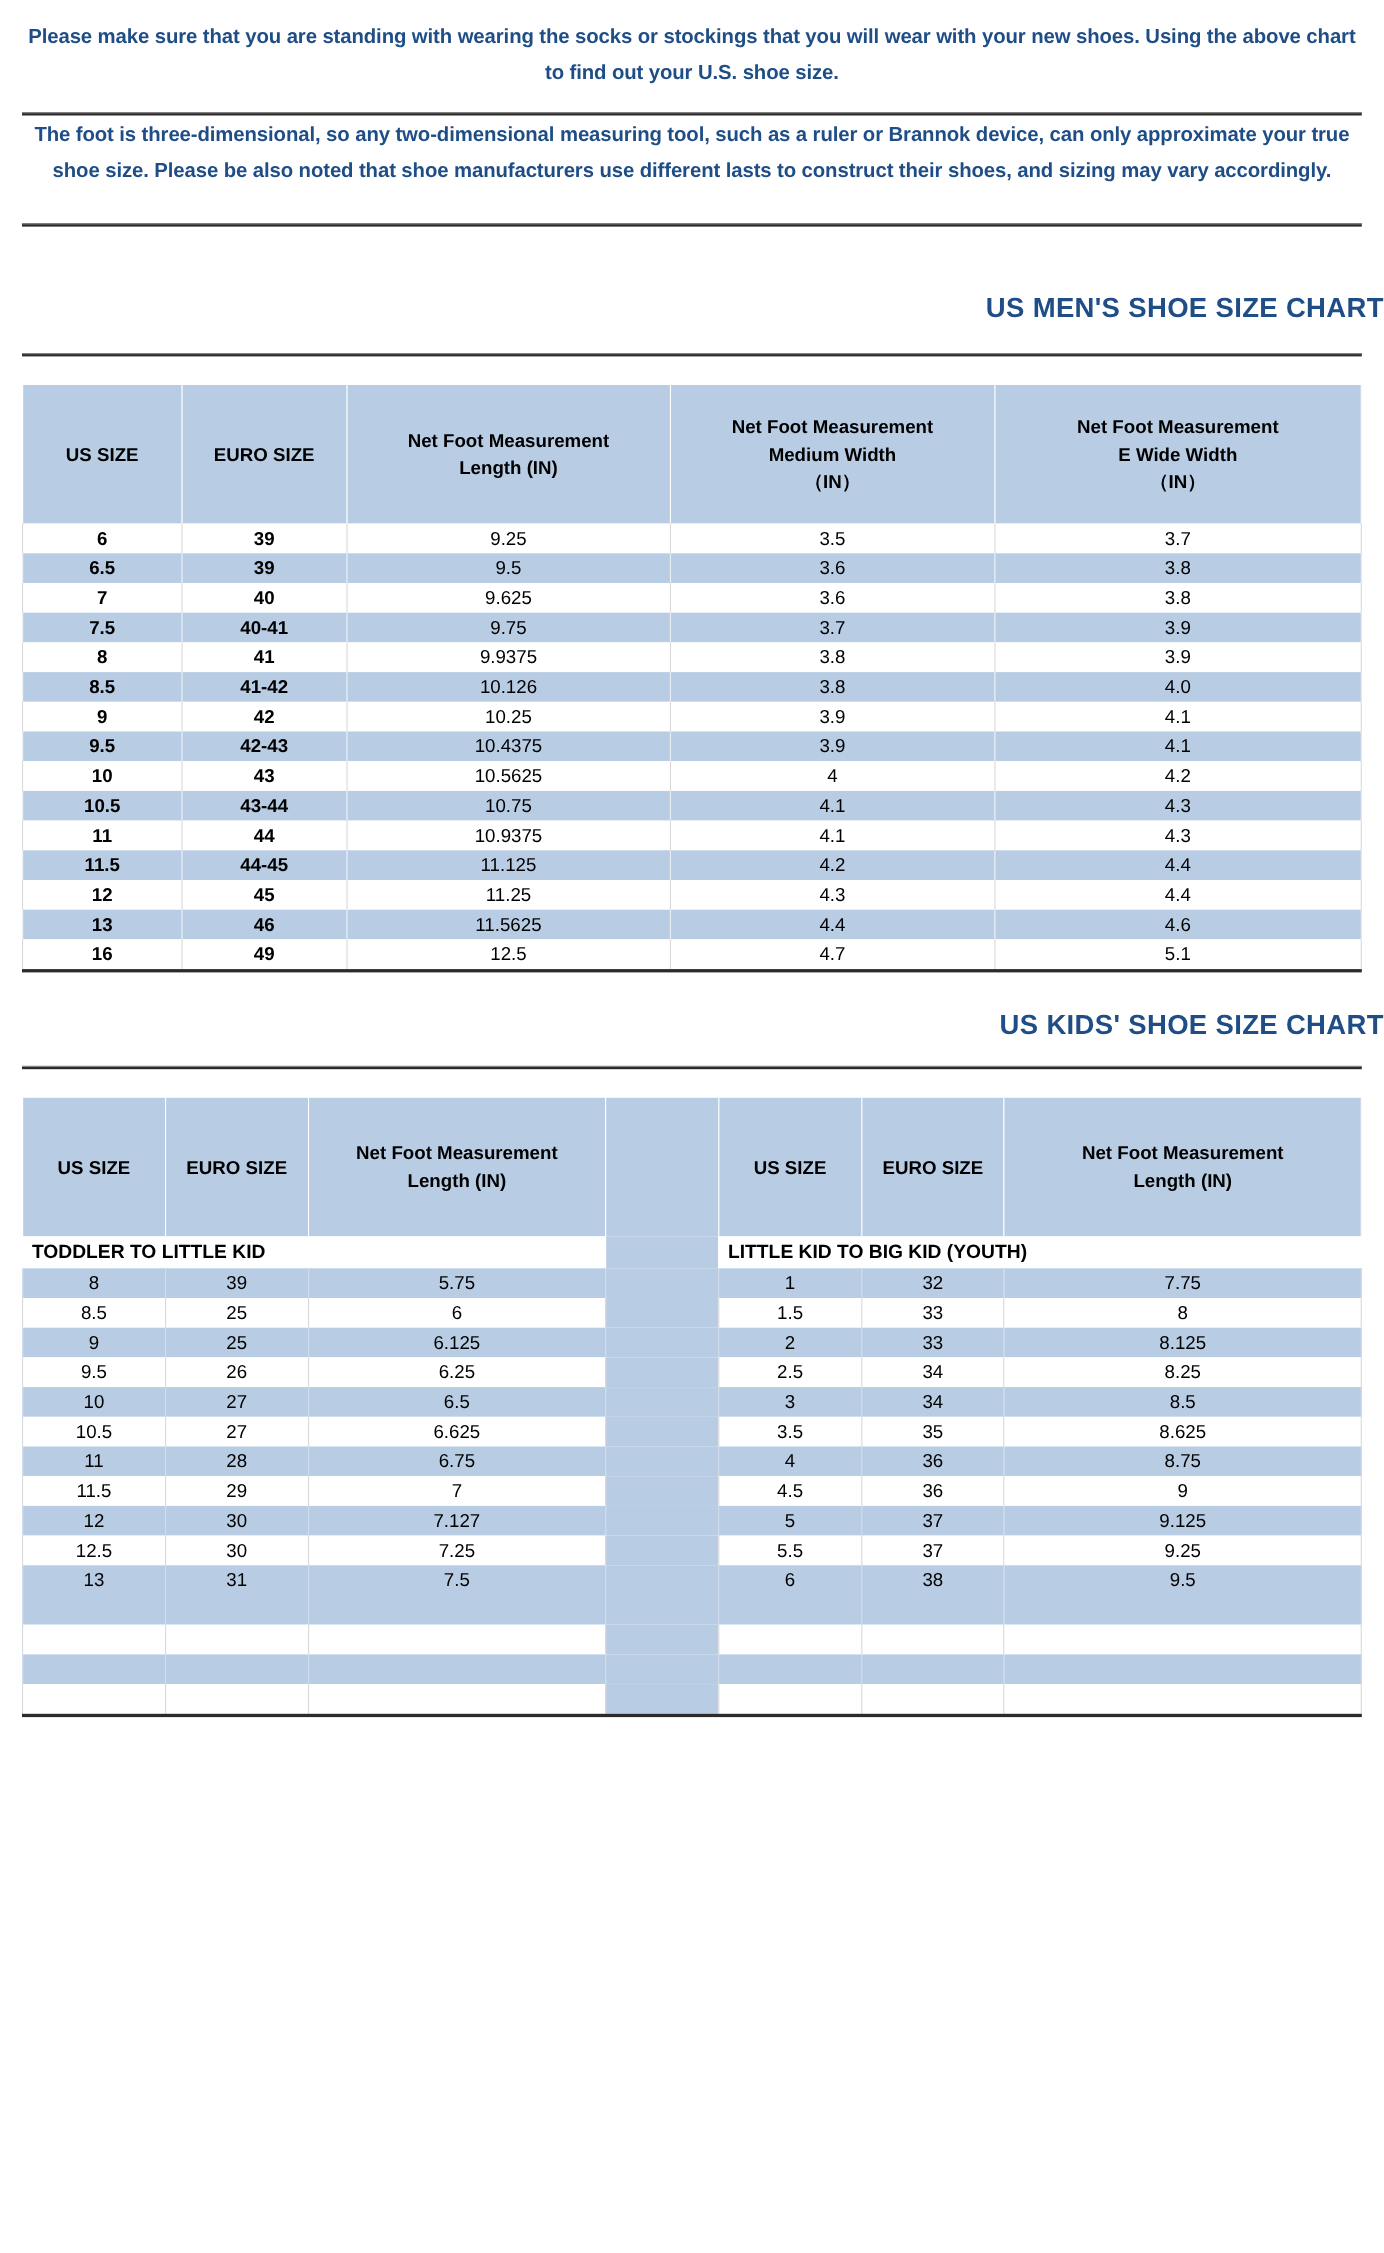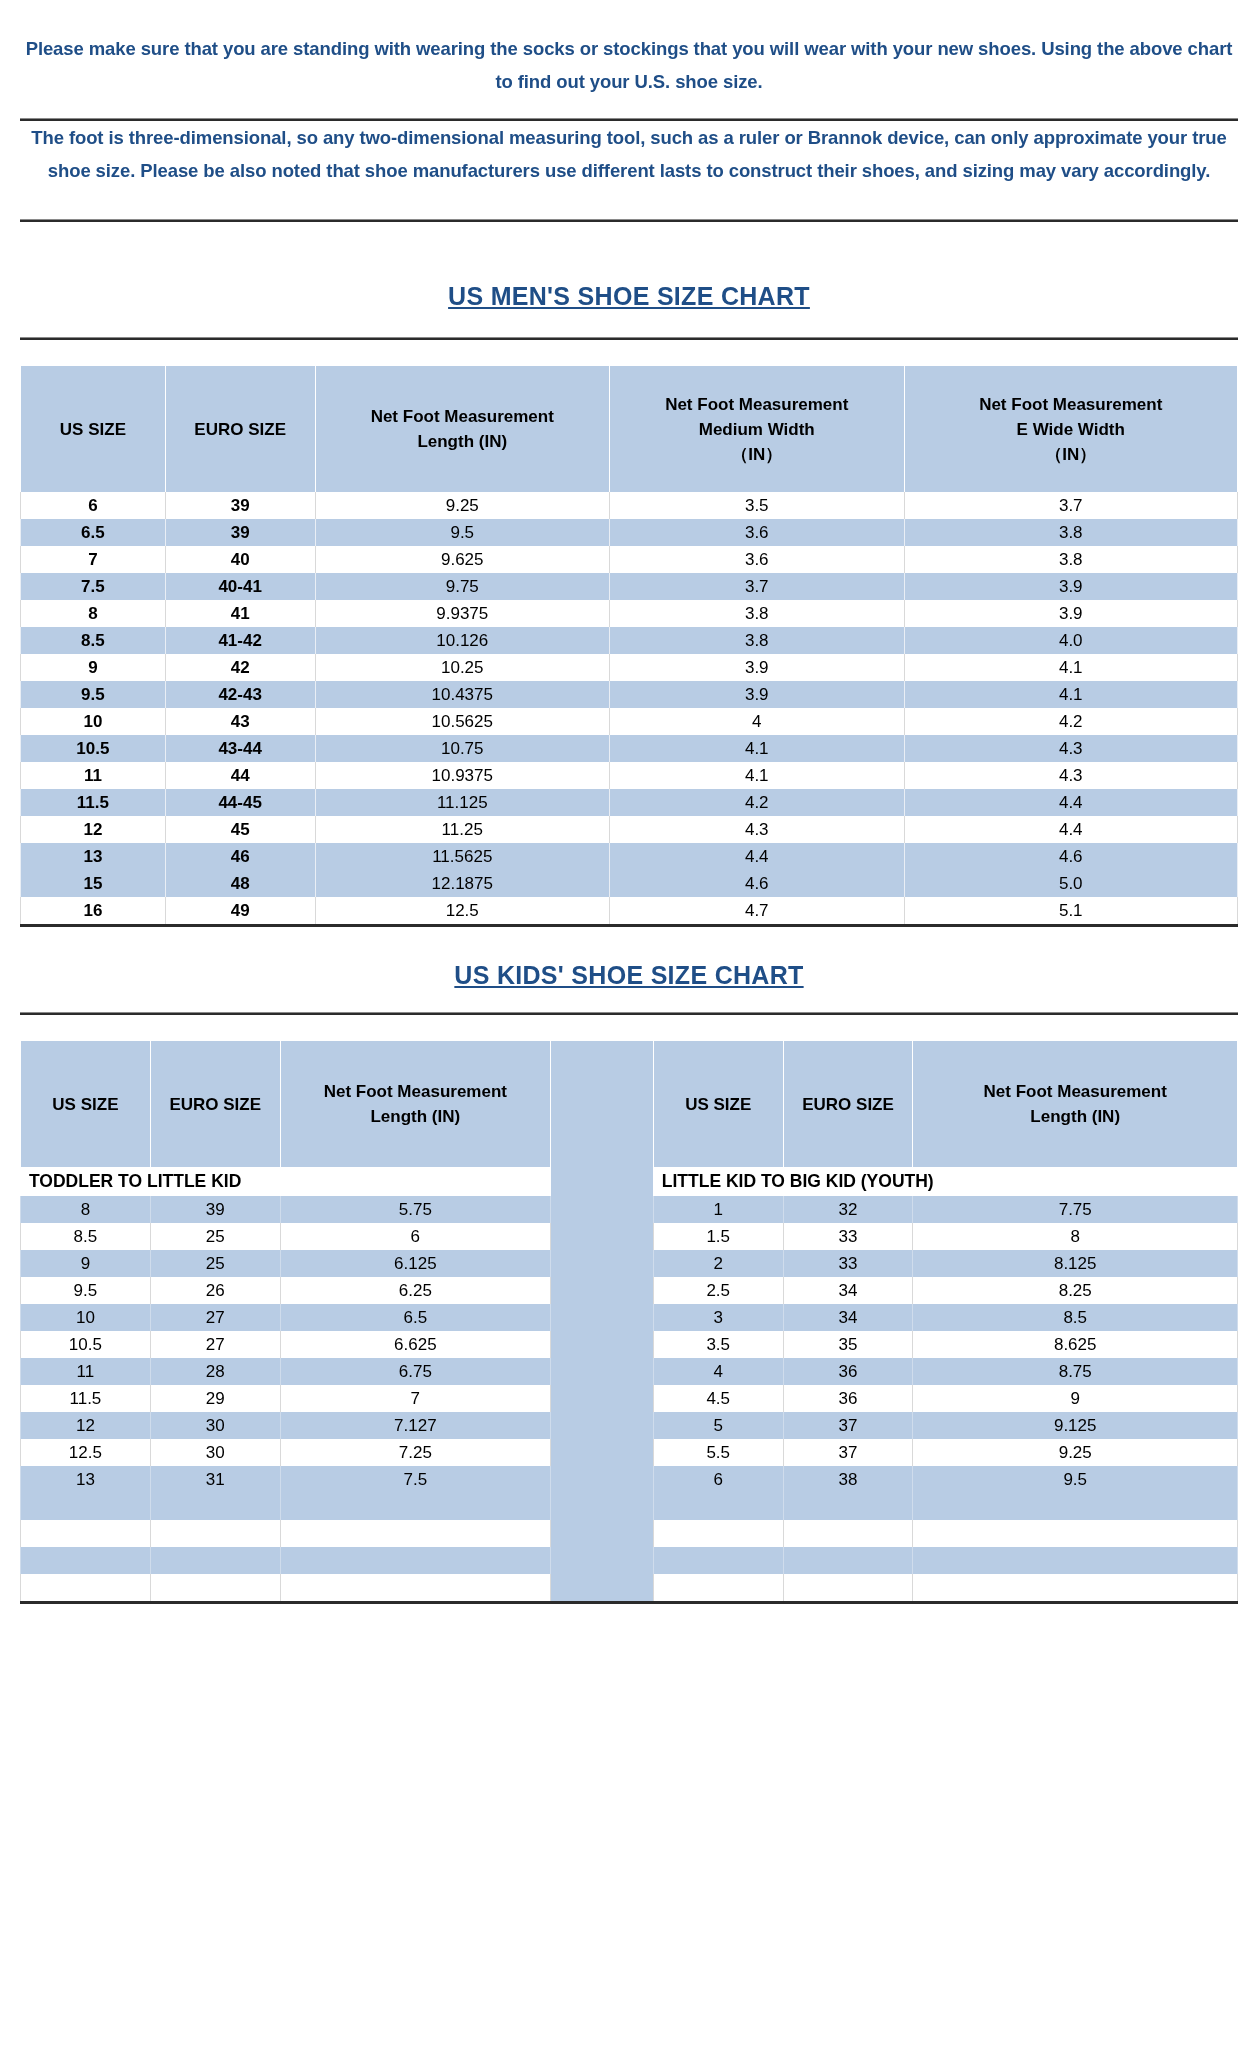--- a/index.html
+++ b/index.html
@@ -25,42 +25,41 @@
   .note {
     width: 1218px;
     margin: 0 auto;
     text-align: center;
     color: #1F4E87;
     font-weight: bold;
     font-size: 18.5px;
     line-height: 33px;
     letter-spacing: -0.1px;
   }
-  .note-1 { padding-top: 32px; }
+  .note-1 { padding-top: 16px; }
   .note-2 { }
 
   .rule {
     width: 1218px;
     margin: 0 auto;
     height: 3px;
     background: #2b2b2b;
     border-top: 1px solid #8a8a8a;
     box-sizing: border-box;
   }
   .rule.r1 { margin-top: 20px; }
   .rule.r2 { margin-top: 32px; }
 
   
   .section-title {
-    text-align: center;
+    text-align: right;
     color: #1F4E87;
     font-weight: bold;
     font-size: 25px;
     letter-spacing: 0.3px;
-    text-decoration: underline;
   }
   .title-men { margin-top: 60px; }
   .title-kids { margin-top: 34px; }
 
   
   .tbl-wrap {
     width: 1218px;
     margin: 0 auto;
   }
   table.sz {
@@ -263,27 +262,20 @@
             <td class="c-med">4.3</td>
             <td class="c-wide">4.4</td>
           </tr>
           <tr class="shade">
             <td class="c-us">13</td>
             <td class="c-eu">46</td>
             <td class="c-len">11.5625</td>
             <td class="c-med">4.4</td>
             <td class="c-wide">4.6</td>
           </tr>
-          <tr class="shade">
-            <td class="c-us">15</td>
-            <td class="c-eu">48</td>
-            <td class="c-len">12.1875</td>
-            <td class="c-med">4.6</td>
-            <td class="c-wide">5.0</td>
-          </tr>
           <tr class="plain">
             <td class="c-us">16</td>
             <td class="c-eu">49</td>
             <td class="c-len">12.5</td>
             <td class="c-med">4.7</td>
             <td class="c-wide">5.1</td>
           </tr>
         </tbody>
     </table>
   </div>

